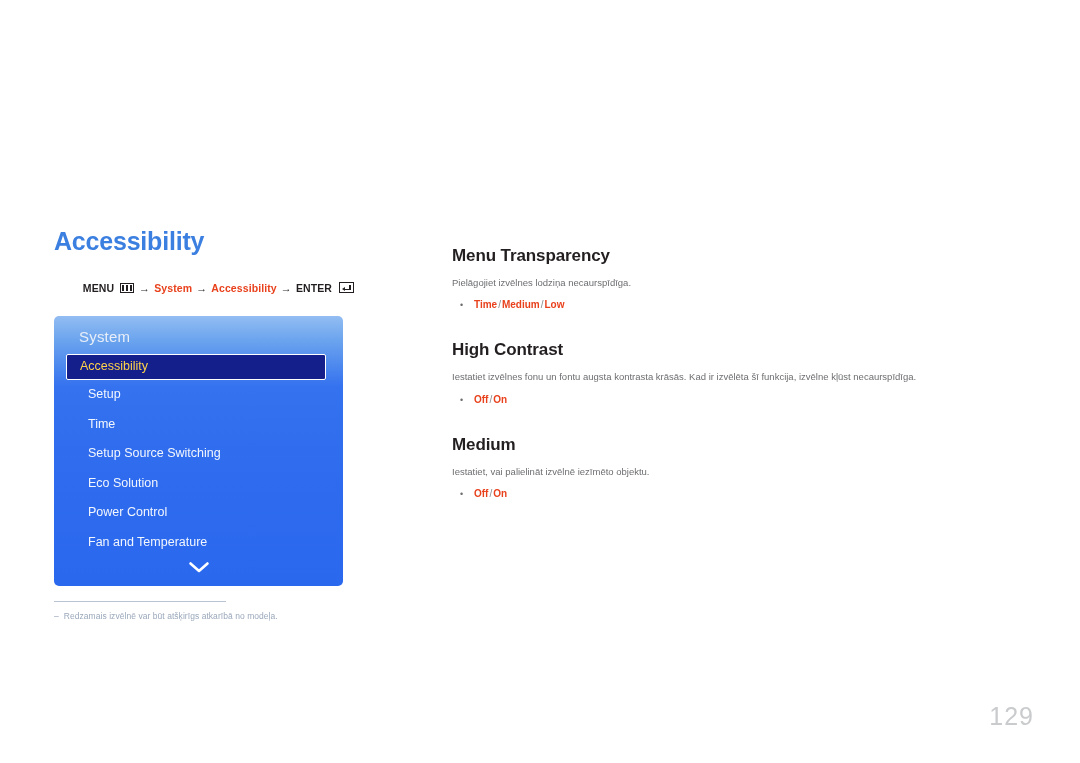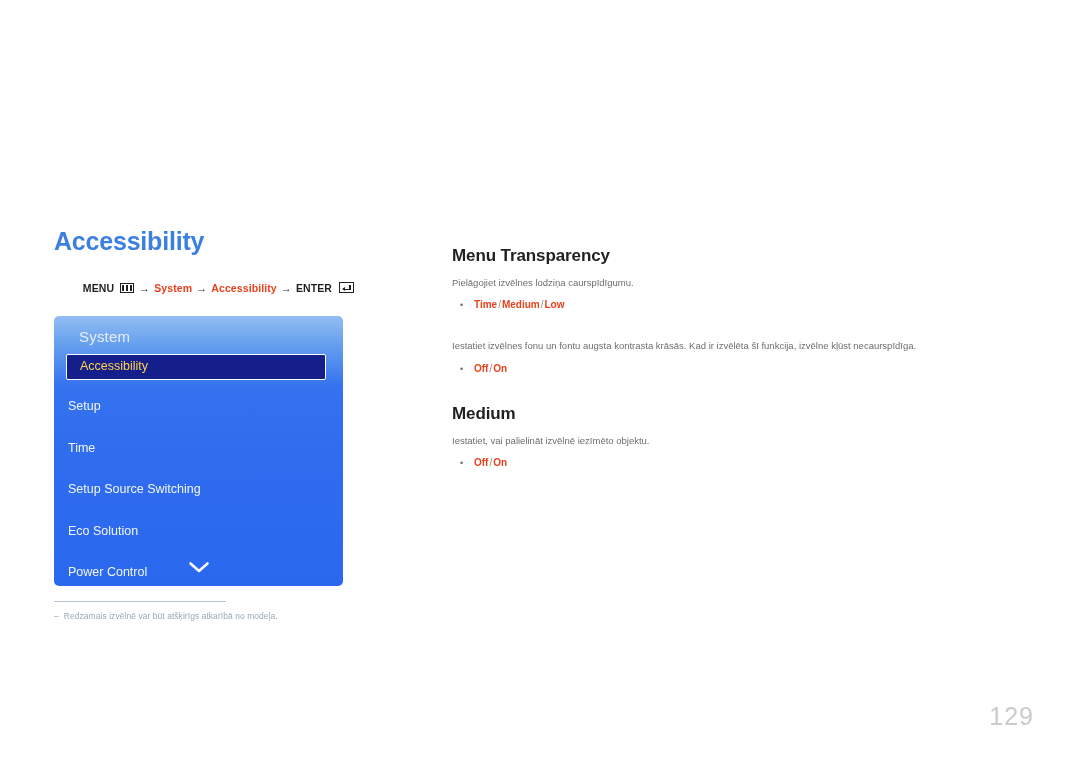--- a/index.html
+++ b/index.html
@@ -135,25 +135,24 @@
     letter-spacing: 0.2px;
   }
   .osd-list {
     margin-top: 9px;
     padding: 0;
     list-style: none;
   }
   .osd-item {
     height: 29.5px;
     line-height: 29.5px;
-    padding-left: 14px;
+    padding-left: 34px;
     font-size: 12.5px;
     color: #f2f6fd;
     box-sizing: border-box;
-    margin-top: 12px;
   }
   .osd-item.selected {
     margin: 0 17px 0 12px;
     padding-left: 13px;
     background: #141f8c;
     border: 1.6px solid #ffffff;
     border-radius: 2px;
     color: #ffd24a;
     height: 26px;
     line-height: 23px;
@@ -314,30 +313,31 @@
   <div class="footnote">
     <span class="dash">–</span>
     <span>Redzamais izvēlnē var būt atšķirīgs atkarībā no modeļa.</span>
   </div>
 </div>
 
 <div class="right-col">
 
   <div class="section">
     <h2 class="sec-heading">Menu Transparency</h2>
-    <p class="sec-desc">Pielāgojiet izvēlnes lodziņa caurspīdīgumu.</p>
+    <p class="sec-desc">Pielāgojiet izvēlnes lodziņa necaurspīdīga.</p>
     <div class="bullet-row">
       <span class="bullet-dot">•</span>
       <span class="bullet-opts">
         <span>Time</span><span class="sep">/</span><span>Medium</span><span class="sep">/</span><span>Low</span>
       </span>
     </div>
   </div>
 
   <div class="section">
+    <h2 class="sec-heading">High Contrast</h2>
     <p class="sec-desc">Iestatiet izvēlnes fonu un fontu augsta kontrasta krāsās. Kad ir izvēlēta šī funkcija, izvēlne kļūst necaurspīdīga.</p>
     <div class="bullet-row">
       <span class="bullet-dot">•</span>
       <span class="bullet-opts">
         <span>Off</span><span class="sep">/</span><span>On</span>
       </span>
     </div>
   </div>
 
   <div class="section">

